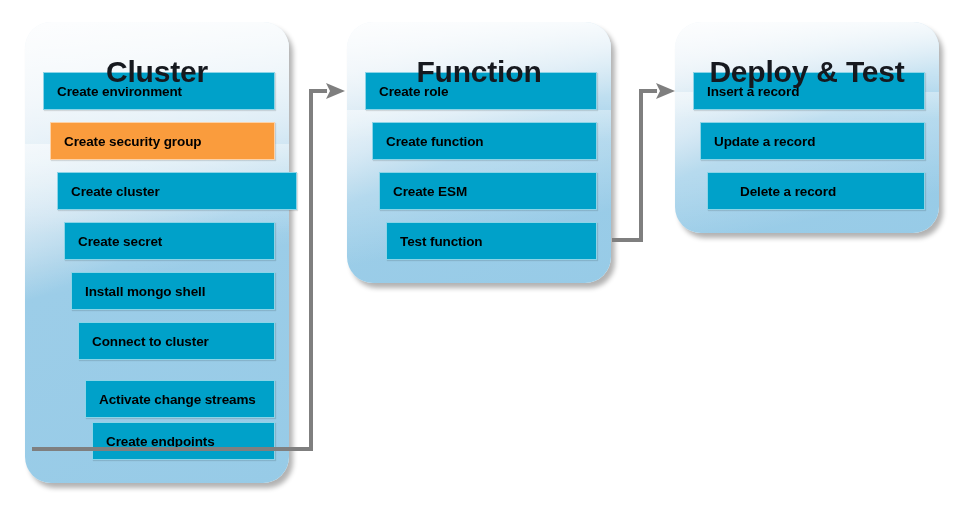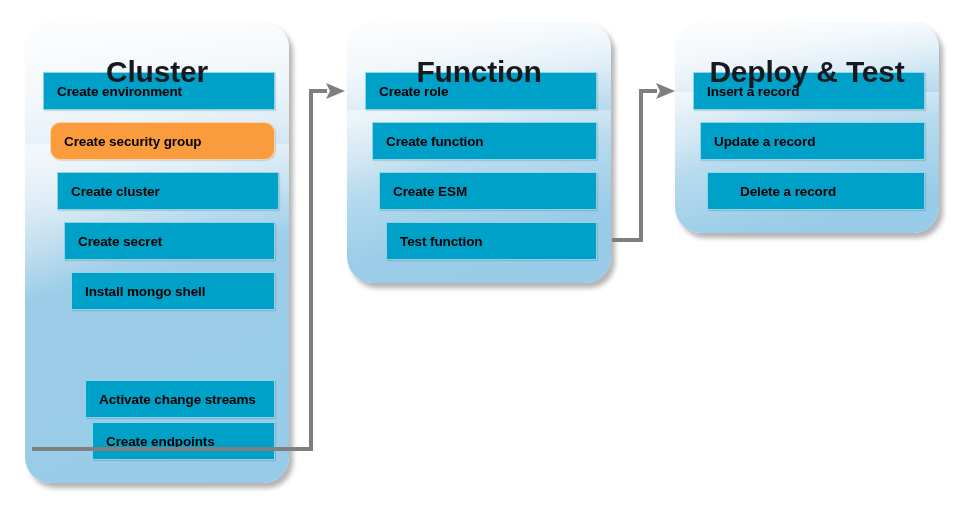--- a/index.html
+++ b/index.html
@@ -69,21 +69,21 @@
     display: flex;
     align-items: center;
     padding-left: 13px;
     color: #000000;
     font-size: 13.5px;
     font-weight: bold;
     letter-spacing: -0.1px;
     z-index: 4;
     box-shadow: 1px 1px 1px rgba(0,0,0,0.12);
   }
-  .step.highlight { background: #fa9c3d; border-radius: 10px; }
+  .step.highlight { background: #fa9c3d; }
 
   
   .conn { position: absolute; z-index: 6; }
   .conn svg { display: block; overflow: visible; }
 </style>
 </head>
 <body>
 
 <div id="canvas">
 
@@ -92,28 +92,31 @@
     <div class="panel-swoosh" style="top:122px;"></div>
     <div class="panel-title" style="top:33px;">Cluster</div>
   </div>
 
   <div class="step" style="left:43px;  top:72px;  width:232px;">
     <span>Create environment</span>
   </div>
   <div class="step highlight" style="left:50px; top:122px; width:225px;">
     <span>Create security group</span>
   </div>
-  <div class="step" style="left:57px; top:172px; width:222px;">
+  <div class="step" style="left:57px; top:172px; width:240px;">
     <span>Create cluster</span>
   </div>
   <div class="step" style="left:64px; top:222px; width:211px;">
     <span>Create secret</span>
   </div>
   <div class="step" style="left:71px; top:272px; width:204px;">
     <span>Install mongo shell</span>
+  </div>
+  <div class="step" style="left:78px; top:322px; width:197px;">
+    <span>Connect to cluster</span>
   </div>
   <div class="step" style="left:85px; top:380px; width:190px;">
     <span>Activate change streams</span>
   </div>
   <div class="step" style="left:92px; top:422px; width:183px;">
     <span>Create endpoints</span>
   </div>
 
   <div class="panel" id="panel-function" style="left:347px; top:22px; width:264px; height:261px;">
     <div class="panel-sheen"></div>

